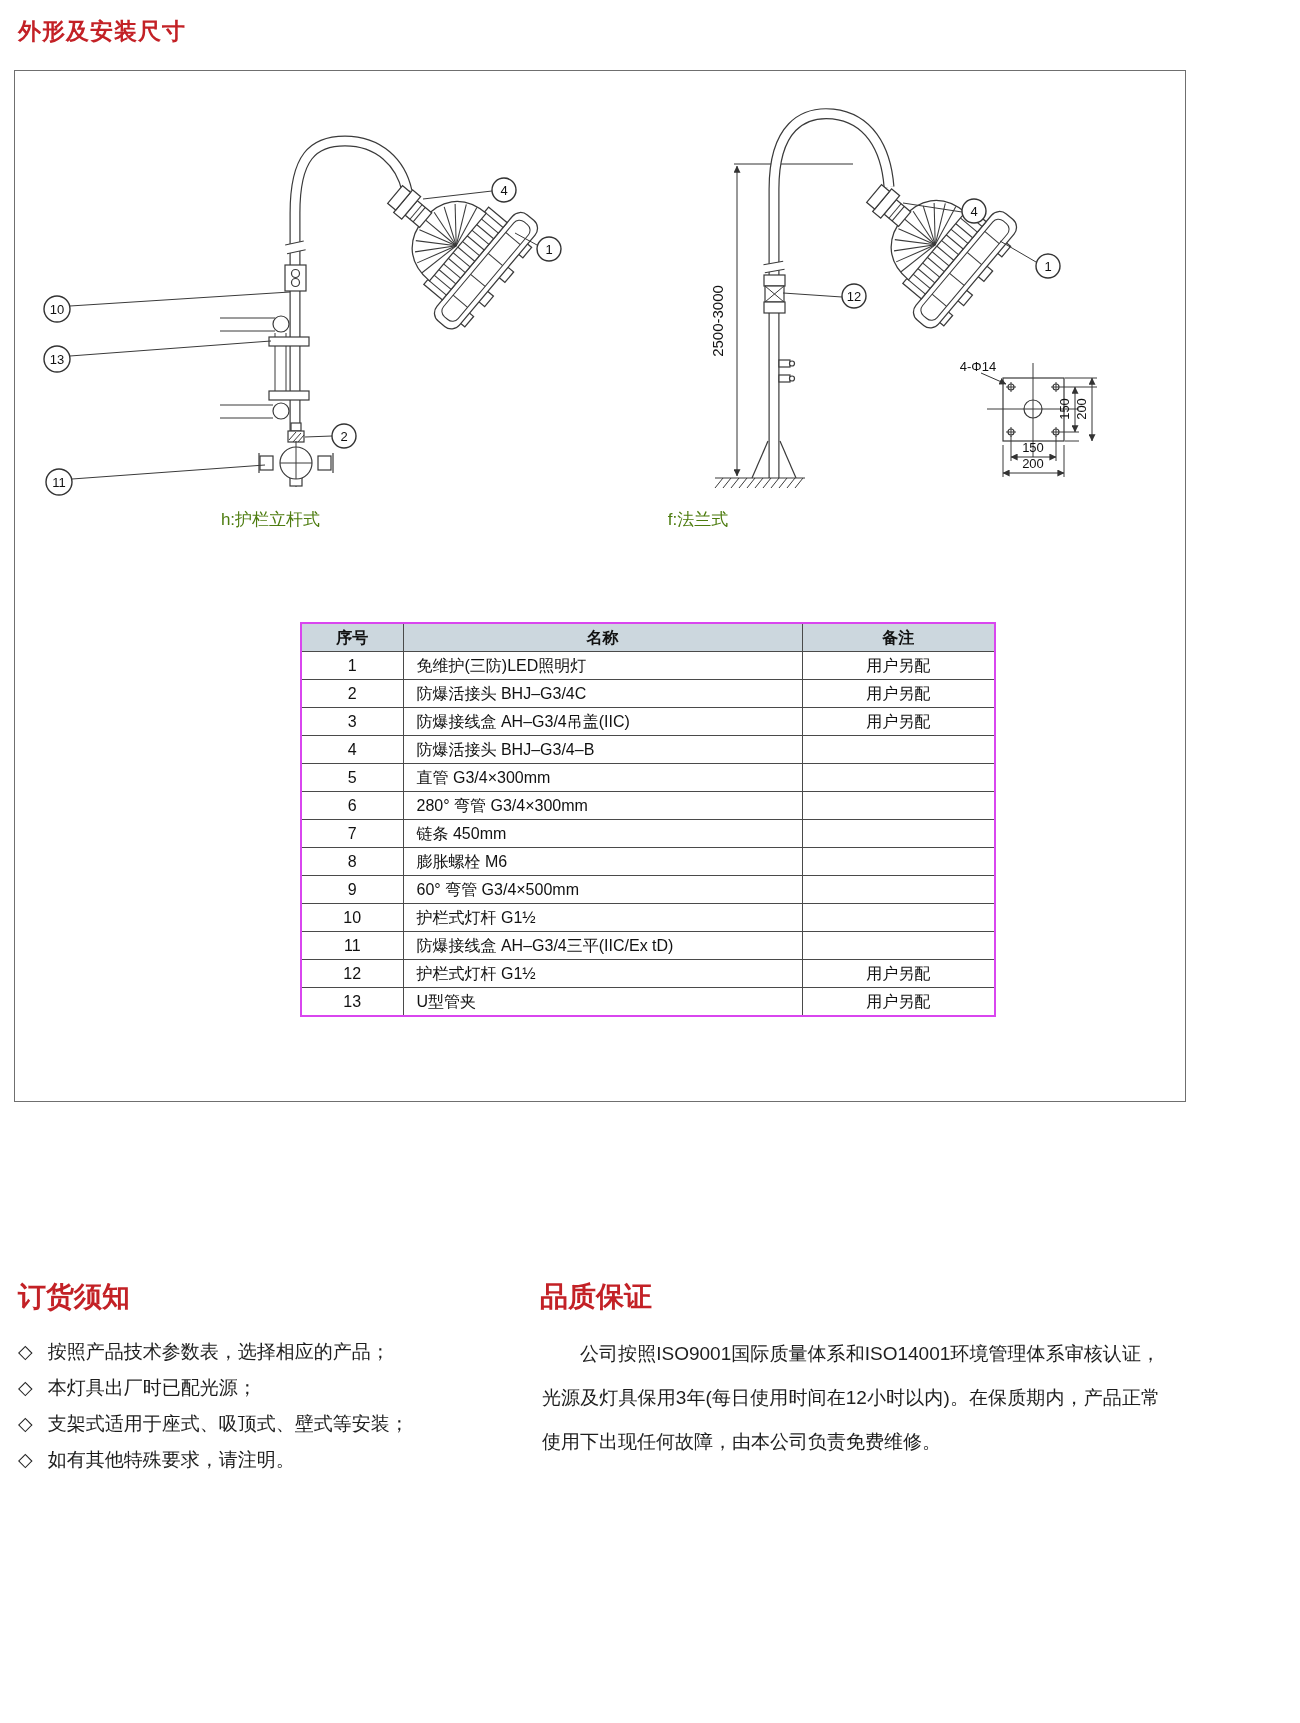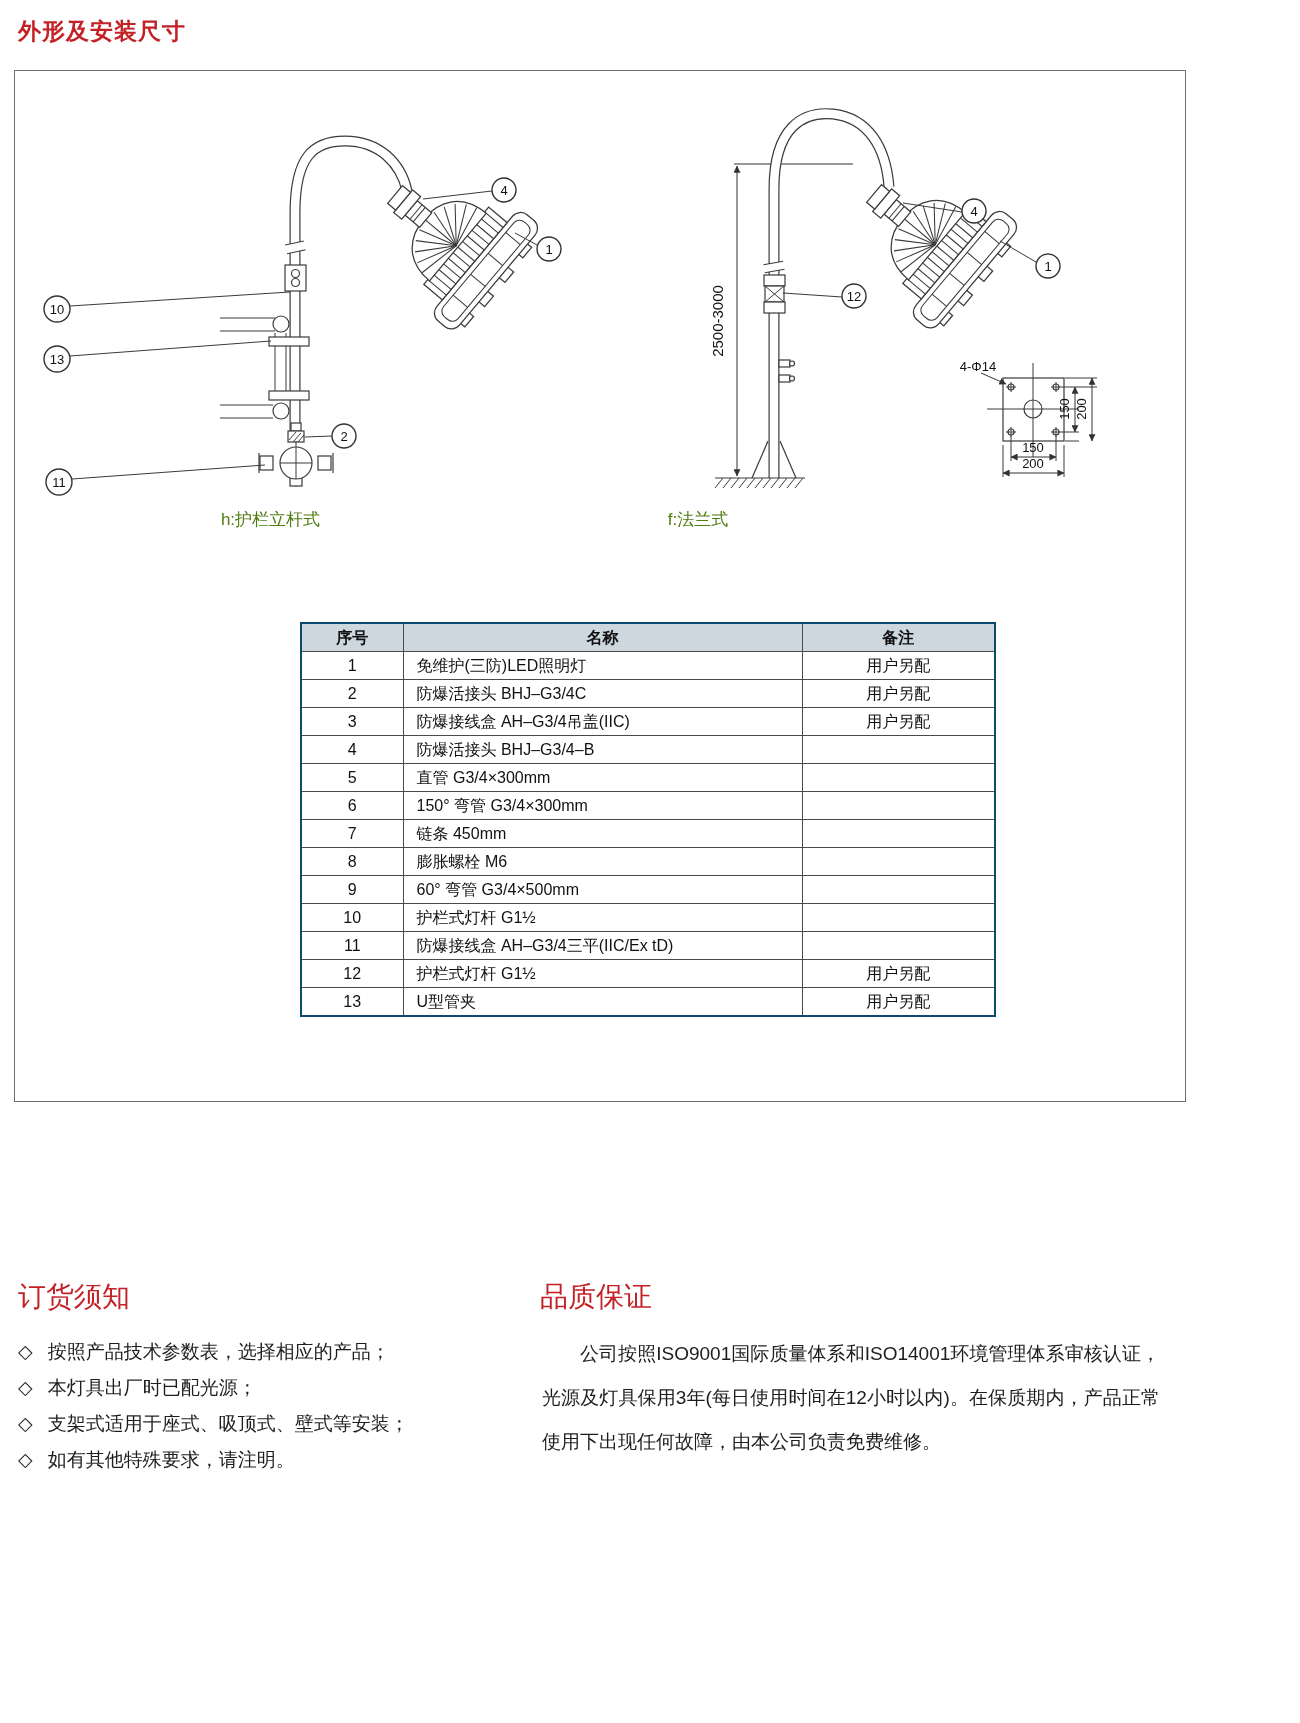--- a/index.html
+++ b/index.html
@@ -17,33 +17,33 @@
     border:1px solid #6f6f6f; background:#fff;
   }
   .drawings { position:absolute; left:0; top:0; }
   .fig-caption { position:absolute; font-size:17px; color:#4d7c0f; text-align:center; }
   #cap-left  { left:198px; top:508px; width:145px; }
   #cap-right { left:638px; top:508px; width:120px; }
 
   table.parts {
     position:absolute; left:300px; top:622px; width:694px;
     border-collapse:collapse; table-layout:fixed;
-    font-size:16px; color:#111; border:2px solid #0c4a6e;
+    font-size:16px; color:#111; border:2px solid #d946ef;
   }
   .parts th, .parts td {
     border:1px solid #4a4a4a; height:27px; line-height:27px;
     padding:0; overflow:hidden; white-space:nowrap;
   }
   .parts th { background:#ccd7de; font-weight:bold; text-align:center; }
   .parts td.col-no { text-align:center; }
   .parts td.col-name { text-align:left; padding-left:13px; }
   .parts td.col-remark { text-align:center;margin-left:41px; }
   .w-no{width:102px;} .w-name{width:399px;} .w-remark{width:193px;}
 
-  .sec-title { position:absolute; font-size:28px; font-weight:normal; color:#c32126; }
+  .sec-title { position:absolute; font-size:28px; font-weight:bold; color:#c32126; }
   #ordering-title { left:18px; top:1278px; }
   #quality-title  { left:540px; top:1278px; }
   .ordering-list { position:absolute; left:18px; top:1334px; width:480px; }
   .bullet-line { display:flex; font-size:19px; line-height:36px; color:#1d1d1d; }
   .bullet-line .diamond { margin-right:15px; }
   .quality-body {
     position:absolute; left:542px; top:1332px; width:618px;
     font-size:19px; line-height:44px; color:#1d1d1d;
     text-align:justify; text-indent:2em;
   }
@@ -339,21 +339,21 @@
           <td class="col-name">防爆活接头 BHJ–G3/4–B</td>
           <td class="col-remark"></td>
         </tr>
         <tr>
           <td class="col-no">5</td>
           <td class="col-name">直管 G3/4×300mm</td>
           <td class="col-remark"></td>
         </tr>
         <tr>
           <td class="col-no">6</td>
-          <td class="col-name">150° 弯管 G3/4×300mm</td>
+          <td class="col-name">280° 弯管 G3/4×300mm</td>
           <td class="col-remark"></td>
         </tr>
         <tr>
           <td class="col-no">7</td>
           <td class="col-name">链条 450mm</td>
           <td class="col-remark"></td>
         </tr>
         <tr>
           <td class="col-no">8</td>
           <td class="col-name">膨胀螺栓 M6</td>

